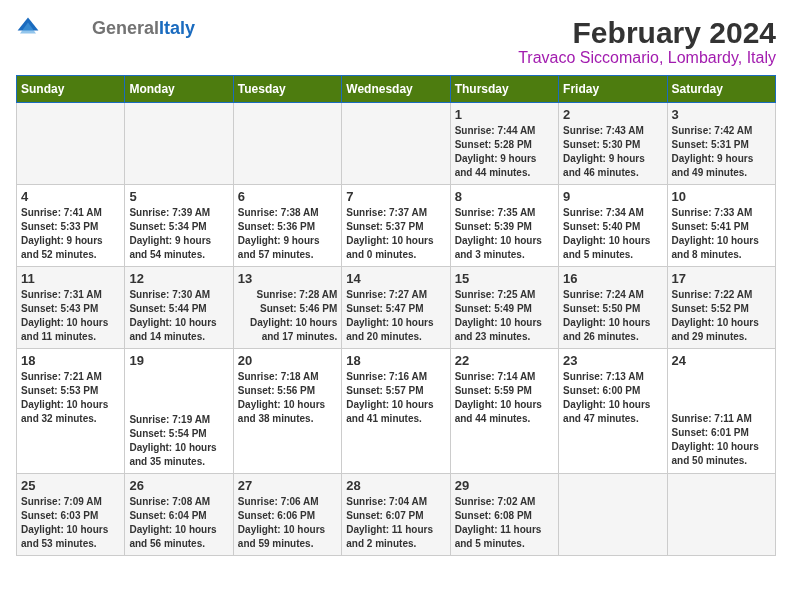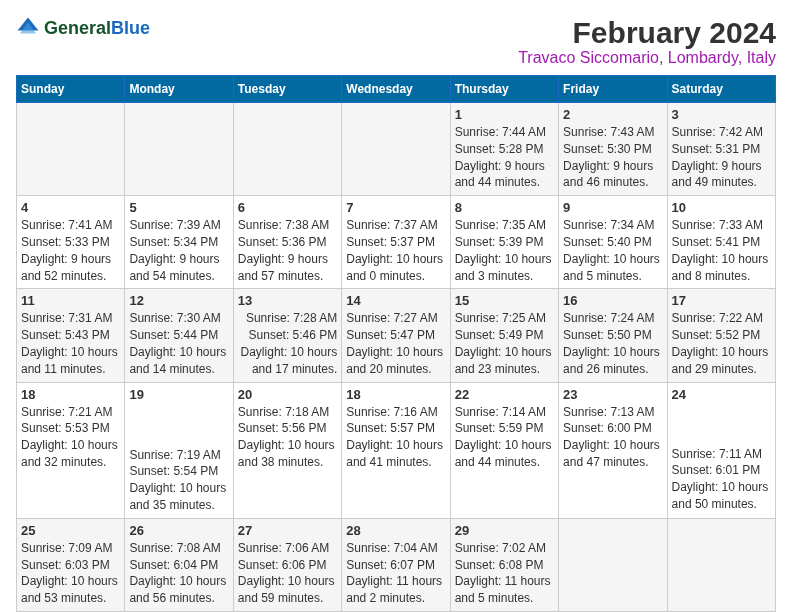--- a/index.html
+++ b/index.html
@@ -17,21 +17,22 @@
       margin-bottom: 8px;
     }
     .logo {
       display: flex;
       align-items: center;
       gap: 4px;
     }
     .logo-text-general {
       font-size: 18px;
       font-weight: bold;
-      color: #14532d;
+      color: #737373;
+      margin-left: 48px;
     }
     .logo-text-blue {
       font-size: 18px;
       font-weight: bold;
       color: #1a6bbf;
     }
     .logo-icon {
       width: 24px;
       height: 24px;
     }
@@ -48,21 +49,21 @@
       font-size: 16px;
       color: #a21caf;
       font-weight: normal;
     }
     .calendar {
       width: 100%;
       border-collapse: collapse;
       font-size: 11px;
     }
     .calendar thead th {
-      background-color: #0369a1;
+      background-color: #4d7c0f;
       color: #fff;
       padding: 6px 4px;
       text-align: left;
       font-size: 12px;
       font-weight: bold;
       border: 1px solid #1a6bbf;
     }
     .calendar tbody td {
       border: 1px solid #ccc;
       vertical-align: top;
@@ -79,38 +80,39 @@
     }
     .day-number {
       font-size: 13px;
       font-weight: bold;
       color: #333;
       display: block;
       margin-bottom: 2px;
     }
     .day-info {
       color: #333;
-      font-size: 12px;
+      font-size: 10px;
       line-height: 1.4;
+      font-weight: bold;
     }
     .empty-cell {
       background-color: #f5f5f5;
     }
   </style>
 </head>
 <body>
 
 <div class="header">
   <div class="logo">
     <svg class="logo-icon" viewBox="0 0 30 30" xmlns="http://www.w3.org/2000/svg">
       <polygon points="15,2 28,18 2,18" fill="#1a6bbf"></polygon>
       <polygon points="15,8 25,22 5,22" fill="#4a9fe0" opacity="0.6"></polygon>
     </svg>
     <div>
-      <span class="logo-text-general">General</span><span class="logo-text-blue">Blue</span>
+      <span class="logo-text-general">General</span><span class="logo-text-blue">Italy</span>
     </div>
   </div>
   <div class="title-block">
     <div class="month-title">February 2024</div>
     <div class="location-title">Travaco Siccomario, Lombardy, Italy</div>
   </div>
 </div>
 
 <table class="calendar">
   <thead>

